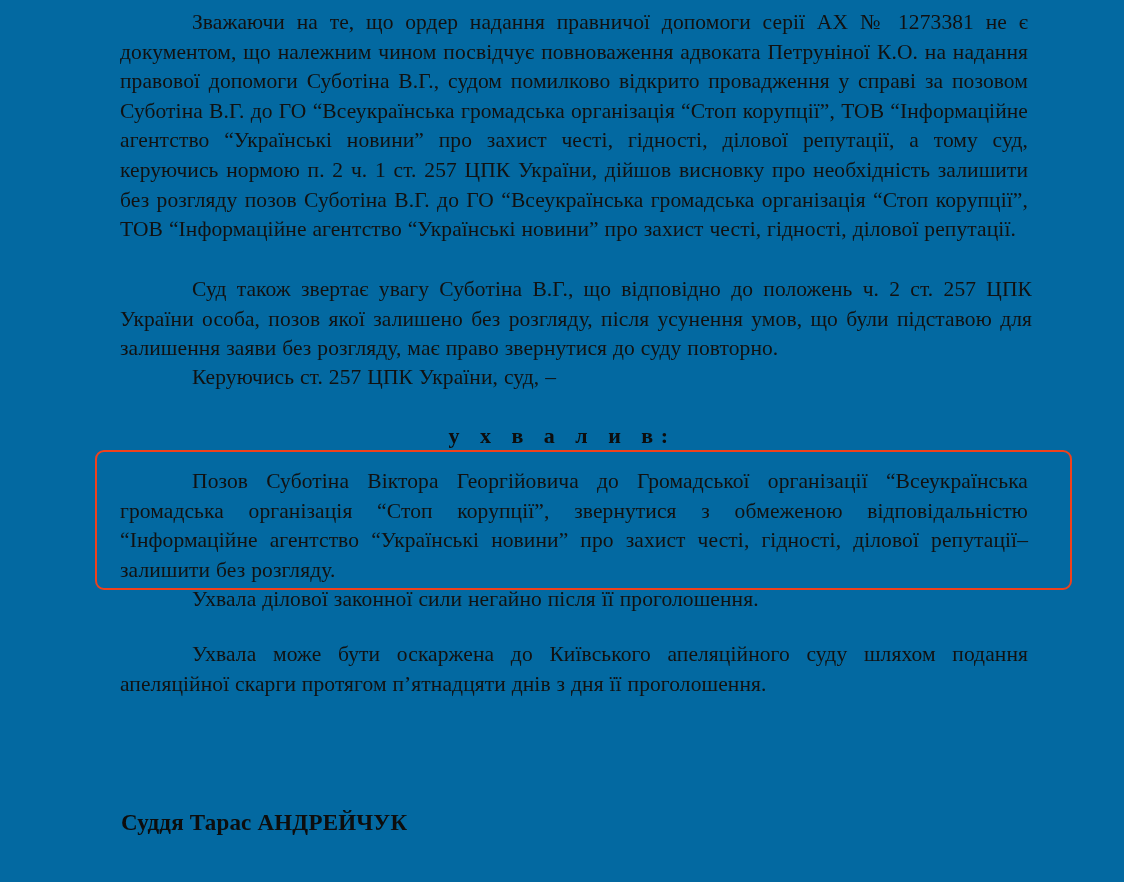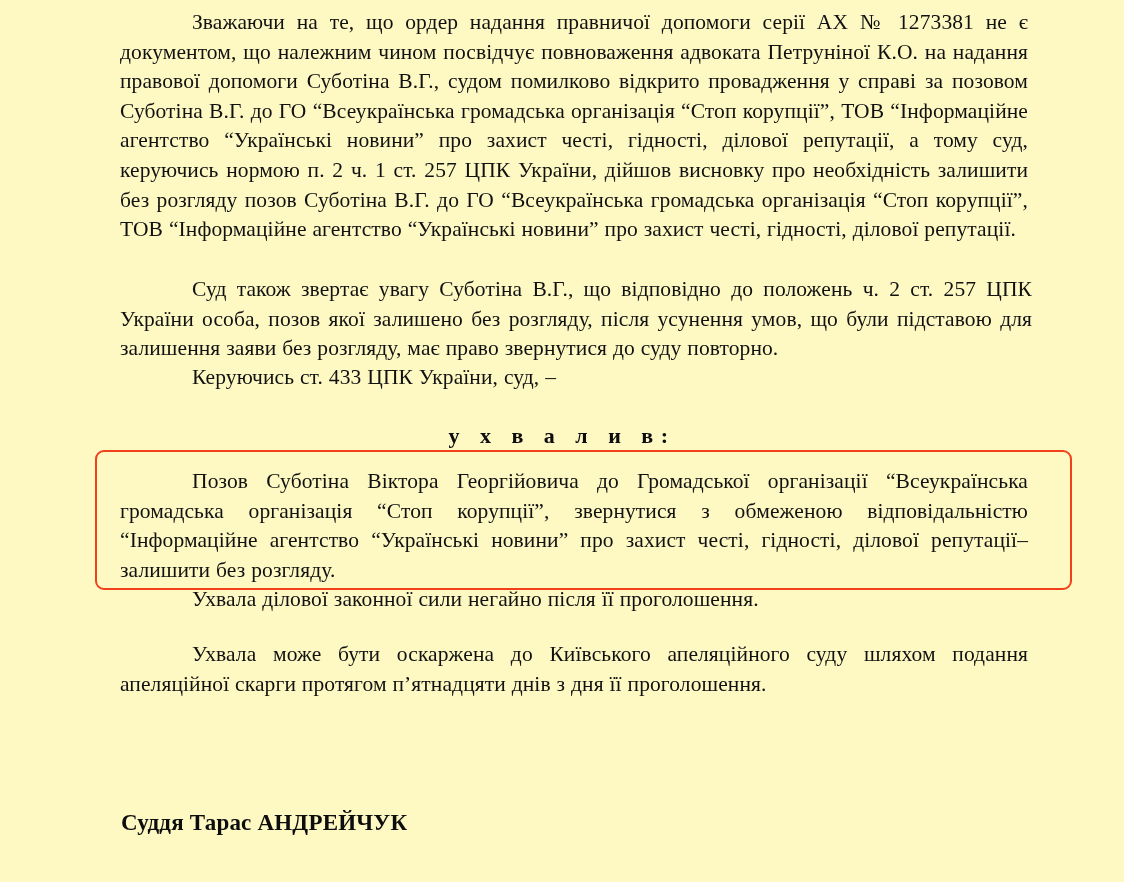--- a/index.html
+++ b/index.html
@@ -11,21 +11,21 @@
     width: 1124px;
     height: 882px;
     position: relative;
     overflow: hidden;
     font-family: "Liberation Serif", "DejaVu Serif", serif;
     color: #111111;
   }
   .page {
     position: absolute;
     inset: 0;
-    background: #fef9c3;
+    background: #0369a1;
   }
   .para {
     font-size: 21.5px;
     line-height: 29.6px;
     text-align: justify;
     text-justify: inter-word;
     text-indent: 72px;
     margin: 0;
     letter-spacing: 0.1px;
     word-spacing: 0.4px;
@@ -102,21 +102,21 @@
 
   <div class="blk-1">
     <p class="para">Зважаючи на те, що ордер надання правничої допомоги серії АХ № 1273381 не є документом, що належним чином посвідчує повноваження адвоката Петруніної К.О. на надання правової допомоги Суботіна В.Г., судом помилково відкрито провадження у справі за позовом Суботіна В.Г. до ГО “Всеукраїнська громадська організація “Стоп корупції”, ТОВ “Інформаційне агентство “Українські новини” про захист честі, гідності, ділової репутації, а тому суд, керуючись нормою п. 2 ч. 1 ст. 257 ЦПК України, дійшов висновку про необхідність залишити без розгляду позов Суботіна В.Г. до ГО “Всеукраїнська громадська організація “Стоп корупції”, ТОВ “Інформаційне агентство “Українські новини” про захист честі, гідності, ділової репутації.</p>
   </div>
 
   <div class="blk-2">
     <p class="para">Суд також звертає увагу Суботіна В.Г., що відповідно до положень ч. 2 ст. 257 ЦПК України особа, позов якої залишено без розгляду, після усунення умов, що були підставою для залишення заяви без розгляду, має право звернутися до суду повторно.</p>
   </div>
 
   <div class="blk-3">
-    <p class="para last-line-left">Керуючись ст. 433 ЦПК України, суд, –</p>
+    <p class="para last-line-left">Керуючись ст. 257 ЦПК України, суд, –</p>
   </div>
 
   <div class="heading-uhvalyv">у х в а л и в:</div>
 
   <div class="blk-4">
     <p class="para last-line-left">Позов Суботіна Віктора Георгійовича до Громадської організації “Всеукраїнська громадська організація “Стоп корупції”, звернутися з обмеженою відповідальністю “Інформаційне агентство “Українські новини” про захист честі, гідності, ділової репутації– залишити без розгляду.</p>
   </div>
 
   <div class="redbox"></div>
 

